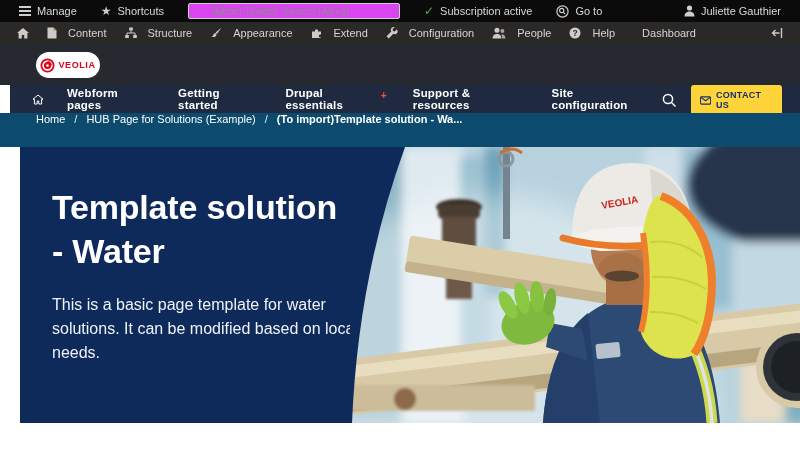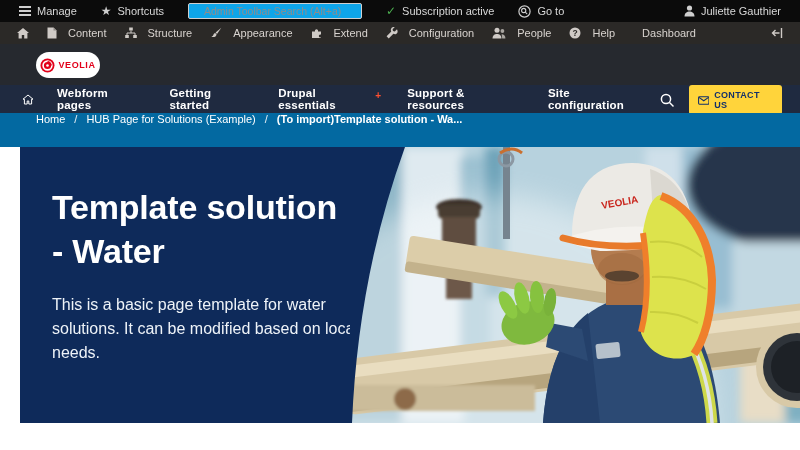--- a/index.html
+++ b/index.html
@@ -9,54 +9,54 @@
     position:relative; background:#fff; overflow:hidden;
     -webkit-font-smoothing:antialiased;
   }
   .bar { position:absolute; left:0; right:0; display:flex; align-items:flex-start; }
 
   
   #toolbar-primary { top:0; height:22px; background:#0b0b0b; color:#d8d8d8; font-size:11px; padding:0 10px; gap:6px; }
   #toolbar-primary .tb-item { display:flex; align-items:center; gap:6px; padding:0 9px; height:100%; cursor:default; }
   #toolbar-primary .glyph { font-size:12px; line-height:1; color:#cfcfcf; }
   .tb-search input {
-    width:174px; height:16px; background:#0ea5e9; border:1px solid #cfcfcf; border-radius:2px;
-    font-size:10.5px; padding:0 15px; color:#333; font-family:inherit;
+    width:212px; height:16px; background:#d946ef; border:1px solid #cfcfcf; border-radius:2px;
+    font-size:10.5px; padding:0 23px; color:#333; font-family:inherit;
   }
   .tb-search input::placeholder { color:#8d8d8d; }
   .check-glyph { color:#4CAF50; font-weight:bold; font-size:12px; }
   .tb-spacer { flex:1; }
 
   
   #toolbar-secondary { top:22px; height:22px; background:#2b2927; color:#d8d3cf; font-size:11px; padding:0 8px; }
   #toolbar-secondary .tb2-item { display:flex; align-items:center; gap:11px; padding:0 9px; height:100%; cursor:default; }
   #toolbar-secondary svg { display:block; }
 
   
   #site-header { top:44px; height:41px; background:#26292f; }
   .logo-pill {
     position:absolute; left:36px; top:8px; width:64px; height:26px; background:#fff;
     border-radius:13px; display:flex; align-items:center; justify-content:center; gap:3px; cursor:pointer;
   }
   .logo-text { color:#E2001A; font-weight:bold; font-size:9px; letter-spacing:.6px; }
 
   
-  #main-nav { top:85px; height:28px; background:#1f2a40; color:#fff; font-size:11.5px; padding:0 18px; }
+  #main-nav { top:85px; height:28px; background:#1f2a40; color:#fff; font-size:11.5px; padding:0 18px;margin-left:10px; }
   #main-nav .nav-item { display:flex; align-items:center; font-weight:700; padding:0 13px; height:100%; cursor:pointer; letter-spacing:.2px; }
   #main-nav .nav-home { padding:0 10px 0 4px; }
   .nav-badge { color:#ff4f30; font-size:10px; font-weight:700; margin-left:1px; transform:translateY(-4px); }
   .nav-right { margin-left:auto; display:flex; align-items:center; gap:14px; }
   .contact-btn {
     display:flex; align-items:center; gap:5px; background:#FFD43B; color:#13306a;
     font-size:9px; font-weight:700; padding:5px 9px; border-radius:3px; cursor:pointer; letter-spacing:.3px;
   }
   .search-btn { cursor:pointer; display:flex; }
 
   
-  #breadcrumb-bar { top:113px; height:34px; background:#0369a1; color:#fff; font-size:11px; padding:0 36px; }
+  #breadcrumb-bar { top:113px; height:34px; background:#0c4a6e; color:#fff; font-size:11px; padding:0 36px; }
   #breadcrumb-bar .crumb { cursor:pointer; }
   #breadcrumb-bar .crumb-sep { margin:0 9px; opacity:.9; }
   #breadcrumb-bar .crumb-last { font-weight:700; cursor:default; }
 
   
   #hero { position:absolute; top:147px; left:0; width:800px; height:276px; background:#0e2a5a; overflow:hidden;margin-left:20px; }
   .hero-text { position:absolute; left:32px; top:38px; width:330px; color:#fff; }
   .hero-title { font-size:34px; font-weight:700; line-height:1.3; width:300px; letter-spacing:-.2px; }
   .hero-desc { margin-top:20px; font-size:16px; line-height:1.5; width:310px; color:#eef3f8; }
   .hero-photo { position:absolute; top:0; left:330px; width:470px; height:276px; }

